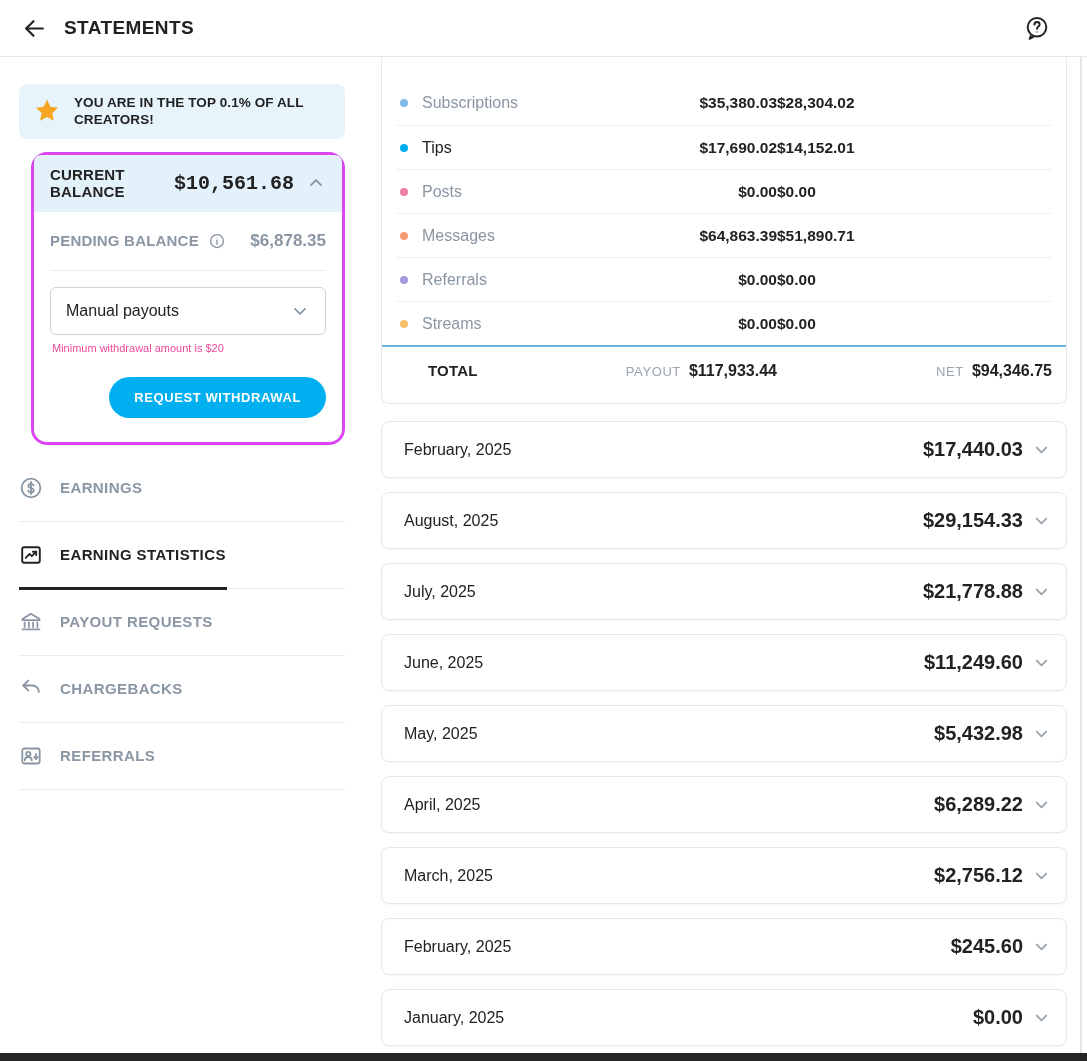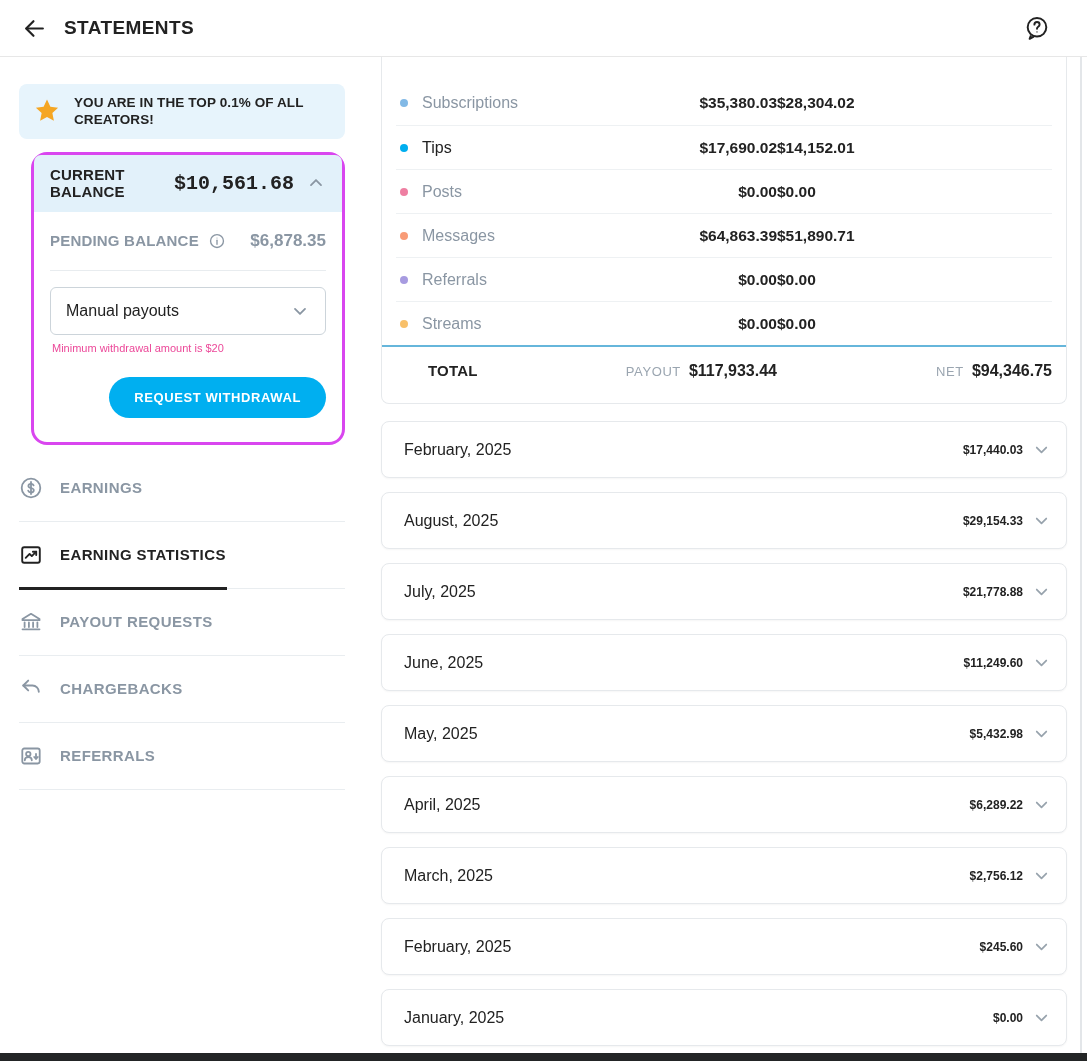--- a/index.html
+++ b/index.html
@@ -102,21 +102,21 @@
 
   
   .month-card {
     height:57px; margin-top:14px; background:#fff; cursor:pointer;
     border:1px solid #e6e9ec; border-radius:8px; box-shadow:0 1px 2px rgba(0,0,0,.04);
     display:flex; align-items:center; padding:0 15px 0 22px;
   }
   .month-card:first-of-type { margin-top:17px; }
   .month-label { font-size:16px; }
   .month-right { margin-left:auto; display:flex; align-items:center; gap:9px; }
-  .month-amount { font-size:12px; font-weight:bold; }
+  .month-amount { font-size:20px; font-weight:bold; }
 
   
   .scrollbar-line { position:absolute; left:1080px; top:57px; height:996px; width:2px; background:#e3e6e9; cursor:pointer; }
   .bottom-bar { position:absolute; left:0; right:0; bottom:0; height:8px; background:#232526; }
 </style>
 </head>
 <body>
 
 <div class="header">
   <div class="back-btn">

